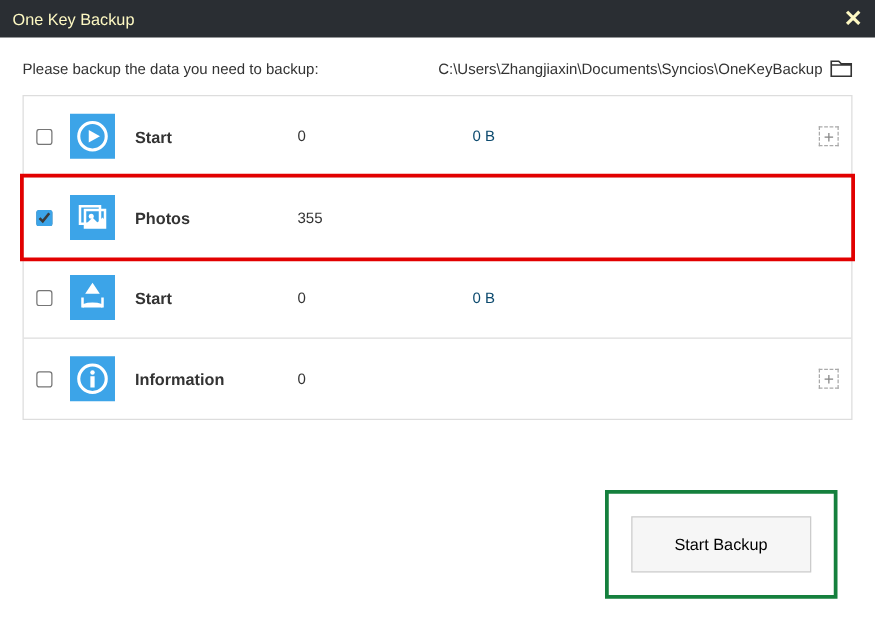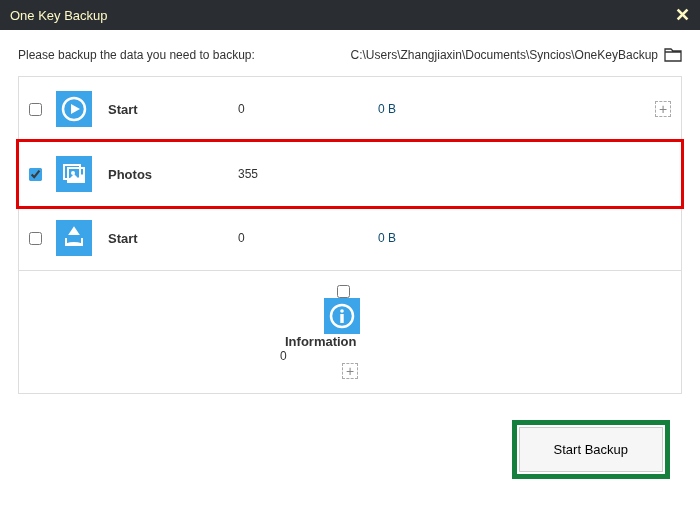--- a/index.html
+++ b/index.html
@@ -45,21 +45,21 @@
     .list {
       border: 1px solid #ddd;
     }
     .row {
       display: flex;
       align-items: center;
       padding: 14px 10px;
       border-bottom: 1px solid #ddd;
       position: relative;
     }
-    .row:last-child { border-bottom: none; flex-direction: column; }
+    .row:last-child { border-bottom: none; }
     .row.highlighted {
       border: 3px solid #e20000;
       margin: -3px;
       z-index: 1;
     }
     .chk {
       width: 13px;
       height: 13px;
       margin-right: 14px;
       accent-color: #3ca4e8;
@@ -110,23 +110,23 @@
       right: 30px;
     }
     .start-btn {
       padding: 14px 34px;
       background: #f6f6f6;
       border: 1px solid #ccc;
       font-size: 13px;
       cursor: pointer;
     }
     .start-wrap {
-      border: 5px solid #15803d;
+      border: 3px solid #15803d;
       display: inline-block;
-      padding: 2px;
+      padding: 18px;
     }
   </style>
 </head>
 <body>
 
 <div class="titlebar">
   <span>One Key Backup</span>
   <span class="close-btn">✕</span>
 </div>
 

